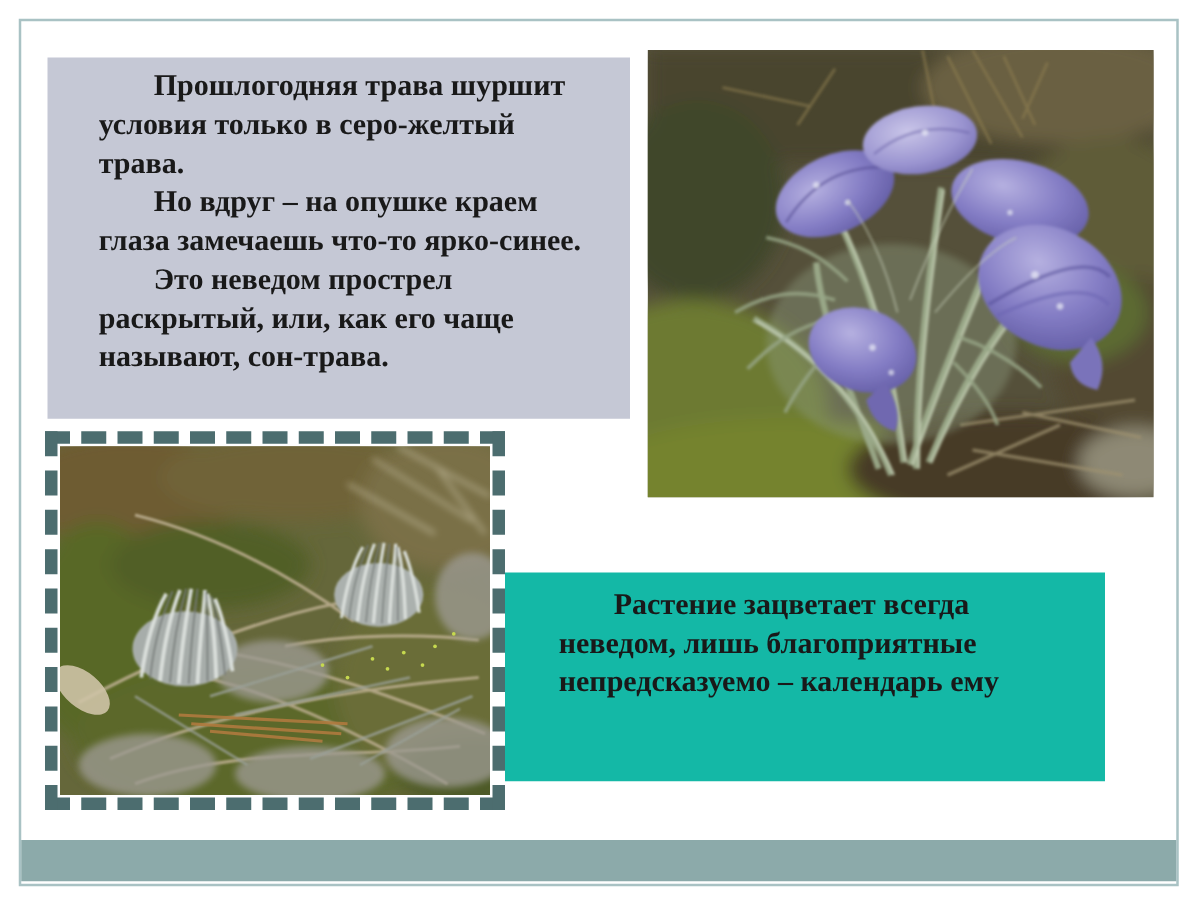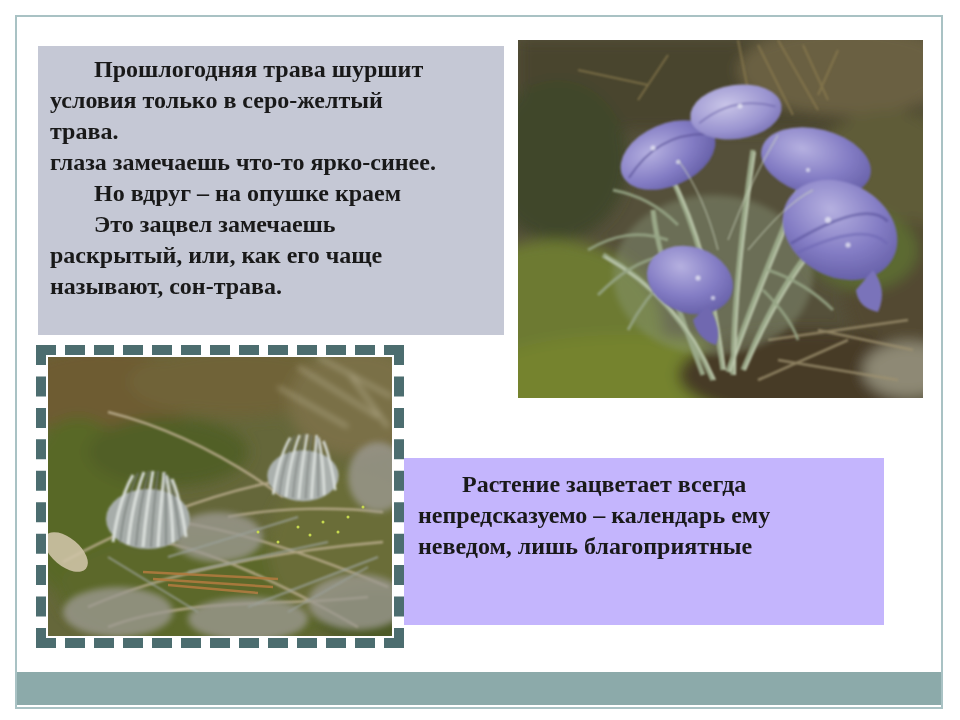--- a/index.html
+++ b/index.html
@@ -4,22 +4,22 @@
 <style>
   html,body{margin:0;padding:0;background:#fff;}
   .slide{position:relative;width:960px;height:720px;background:#ffffff;overflow:hidden;
          font-family:"Liberation Serif", serif;}
   .frame{position:absolute;left:15px;top:15px;width:928px;height:694px;
          border:2px solid #a9c2c4;box-sizing:border-box;}
   .bottom-bar{position:absolute;left:17px;top:672px;width:924px;height:33px;background:#8caaaa;}
   .textbox{position:absolute;font-weight:bold;color:#191919;font-size:24px;line-height:31px;
            box-sizing:border-box;}
   .textbox-1{left:38px;top:46px;width:466px;height:289px;background:#c5c8d5;padding:8px 10px 0 12px;}
-  .textbox-2{left:404px;top:458px;width:480px;height:167px;background:#c4b5fd;padding:11px 12px 0 14px;}
-  .line{white-space:nowrap;}
+  .textbox-2{left:404px;top:458px;width:480px;height:167px;background:#14b8a6;padding:11px 12px 0 14px;}
+  .line{white-space:nowrap;margin-left:29px;}
   .line.first{padding-left:44px;}
   .photo-flowers{position:absolute;left:518px;top:40px;width:405px;height:358px;overflow:hidden;}
   .photo-dried{position:absolute;left:36px;top:345px;width:368px;height:303px;
                border:10px dashed #4c6d6f;padding:2px;box-sizing:border-box;background:#ffffff;}
   .photo-flowers svg,.photo-dried svg{display:block;width:100%;height:100%;}
 </style>
 </head>
 <body>
 
 <div class="slide">
@@ -27,25 +27,25 @@
   <div class="frame"></div>
   <div class="bottom-bar"></div>
 
   <div class="textbox textbox-1">
       <div class="para">
         <div class="line first">Прошлогодняя трава шуршит</div>
         <div class="line">условия только в серо-желтый</div>
         <div class="line">трава.</div>
       </div>
       <div class="para">
+        <div class="line first">Но вдруг – на опушке краем</div>
         <div class="line">глаза замечаешь что-то ярко-синее.</div>
-        <div class="line first">Но вдруг – на опушке краем</div>
-      </div>
-      <div class="para">
-        <div class="line first">Это зацвел замечаешь</div>
+      </div>
+      <div class="para">
+        <div class="line first">Это неведом прострел</div>
         <div class="line">раскрытый, или, как его чаще</div>
         <div class="line">называют, сон-трава.</div>
       </div>
     </div>
 
   <div class="photo-flowers">
     <svg viewBox="0 0 405 358" preserveAspectRatio="none">
       <defs>
         <filter id="fb1" x="-20%" y="-20%" width="140%" height="140%">
             <feGaussianBlur stdDeviation="1.3"></feGaussianBlur>
@@ -265,18 +265,18 @@
           <circle cx="315" cy="150" r="1.5"></circle>
         <circle cx="230" cy="185" r="1.5"></circle>
           <circle cx="210" cy="175" r="1.5"></circle>
       </g>
     </svg>
   </div>
 
   <div class="textbox textbox-2">
       <div class="para">
         <div class="line first">Растение зацветает всегда</div>
+        <div class="line">неведом, лишь благоприятные</div>
         <div class="line">непредсказуемо – календарь ему</div>
-        <div class="line">неведом, лишь благоприятные</div>
       </div>
     </div>
 
 </div>
 
 </body></html>

